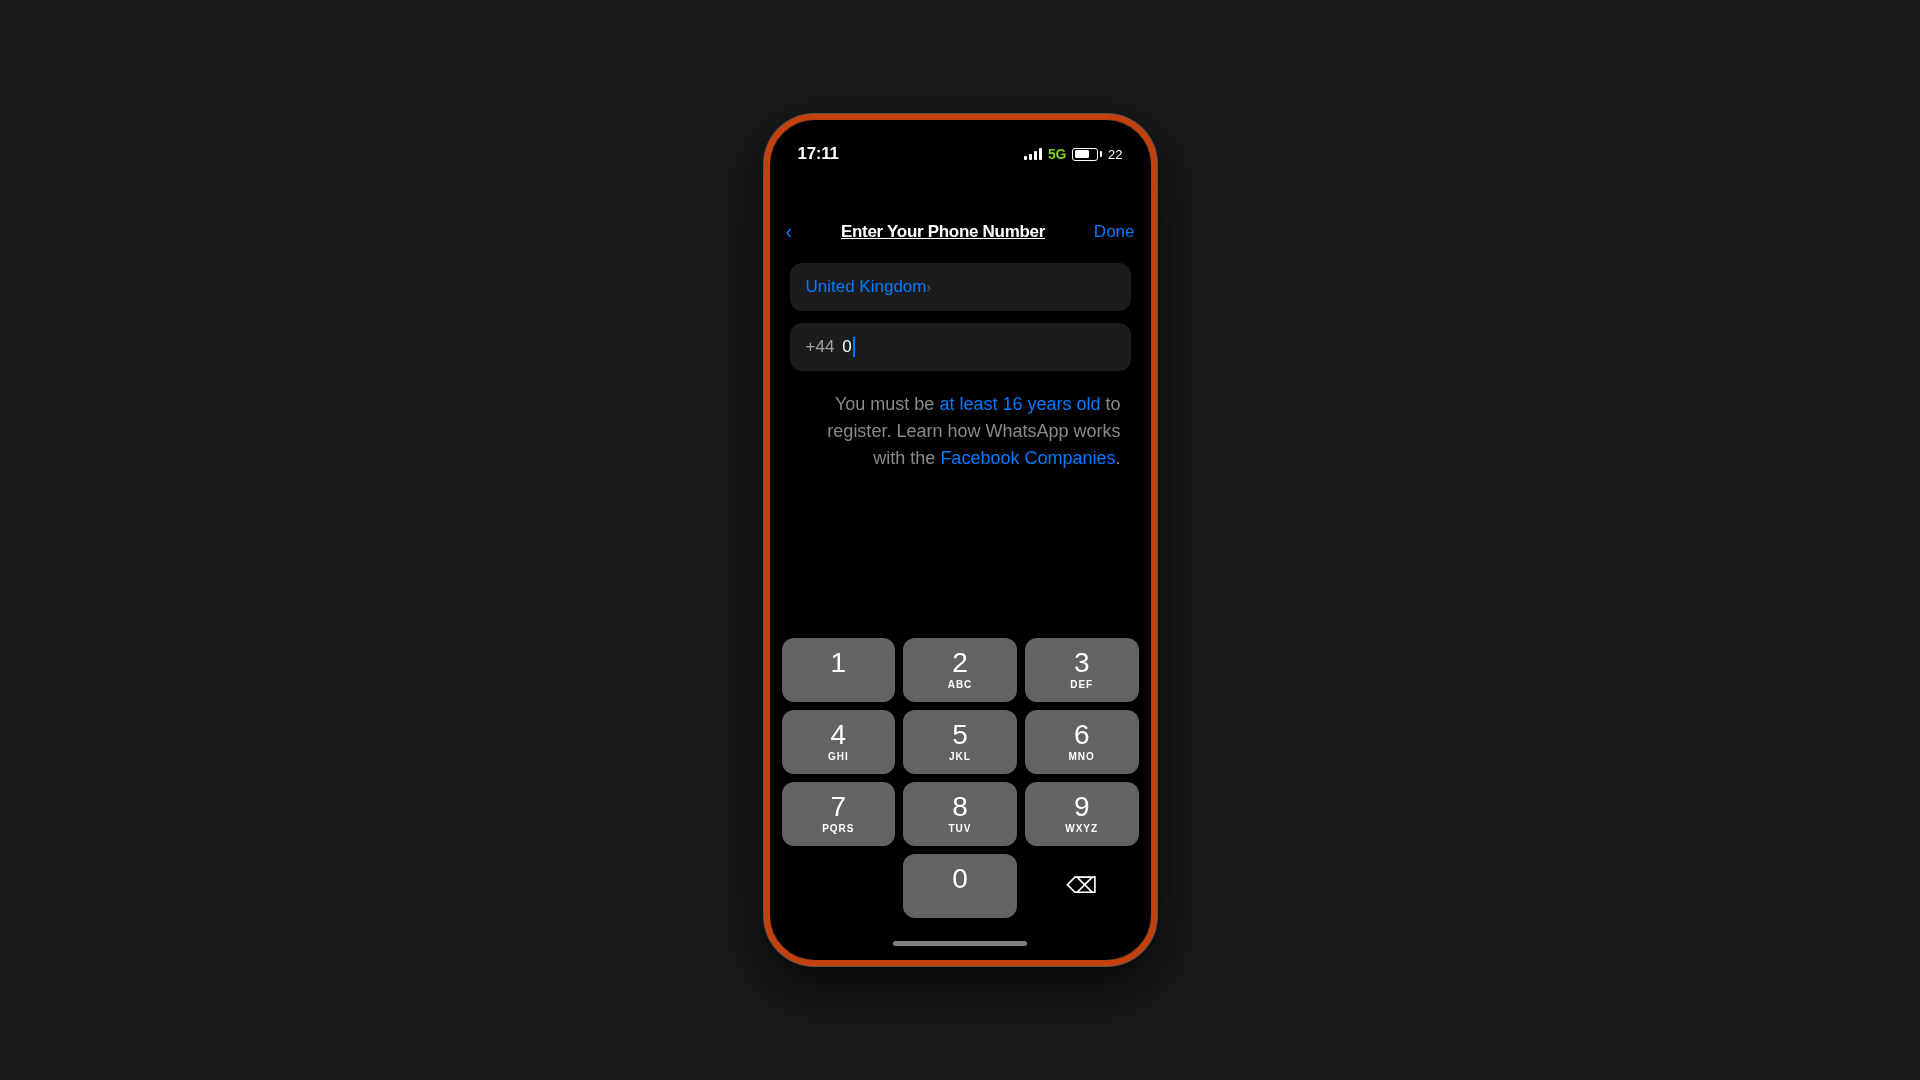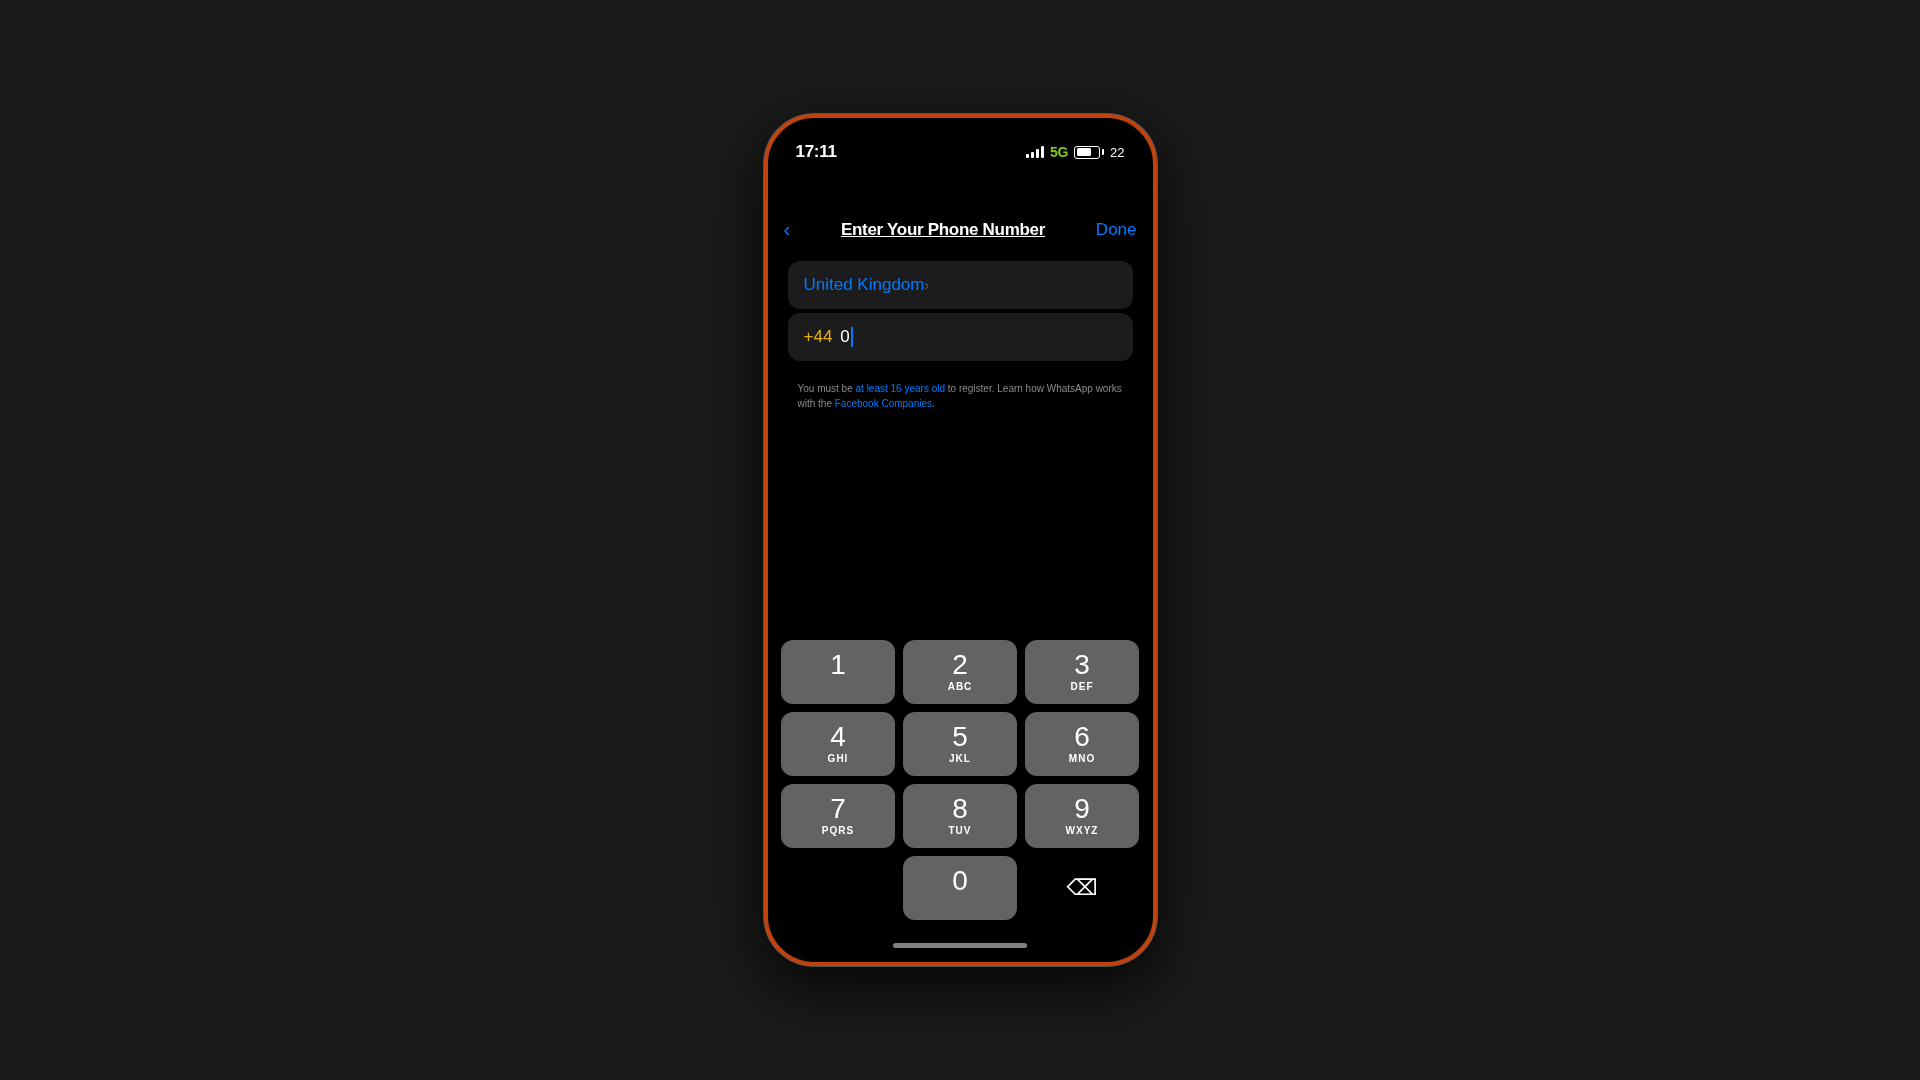--- a/index.html
+++ b/index.html
@@ -12,21 +12,21 @@
       width: 1920px;
       height: 1080px;
       font-family: -apple-system, 'SF Pro Display', 'Helvetica Neue', sans-serif;
     }
 
     .phone-frame {
       width: 393px;
       height: 852px;
       background: #000;
       border-radius: 50px;
-      border: 4px solid #c2410c;
+      border: 6px solid #c2410c;
       position: relative;
       overflow: hidden;
       box-shadow: 0 0 0 1px #555, inset 0 0 0 1px #222, 0 20px 60px rgba(0,0,0,0.8);
     }
 
     
     .phone-frame::before {
       content: '';
       position: absolute;
       left: -4px;
@@ -213,21 +213,21 @@
     }
 
     
     .country-selector {
       background: #1c1c1e;
       border-radius: 12px;
       padding: 14px 16px;
       display: flex;
       justify-content: flex-start;
       align-items: center;
-      margin-bottom: 4px;
+      margin-bottom: 12px;
       cursor: pointer;
     }
 
     .country-name {
       color: #007AFF;
       font-size: 17px;
     }
 
     .chevron-icon {
       color: #636366;
@@ -239,21 +239,21 @@
       background: #1c1c1e;
       border-radius: 12px;
       padding: 14px 16px;
       display: flex;
       align-items: center;
       margin-bottom: 20px;
       gap: 8px;
     }
 
     .country-code {
-      color: #eab308;
+      color: #a3a3a3;
       font-size: 17px;
       flex-shrink: 0;
     }
 
     .phone-number-display {
       color: #fff;
       font-size: 17px;
       display: flex;
       align-items: center;
     }
@@ -269,23 +269,23 @@
     }
 
     @keyframes blink {
       0%, 100% { opacity: 1; }
       50% { opacity: 0; }
     }
 
     
     .age-notice {
       color: #8a8a8e;
-      font-size: 10px;
+      font-size: 18px;
       line-height: 1.5;
-      text-align: left;
+      text-align: right;
       padding: 0 10px;
     }
 
     .link-text {
       color: #007AFF;
     }
 
     
     .keypad {
       flex-shrink: 0;

